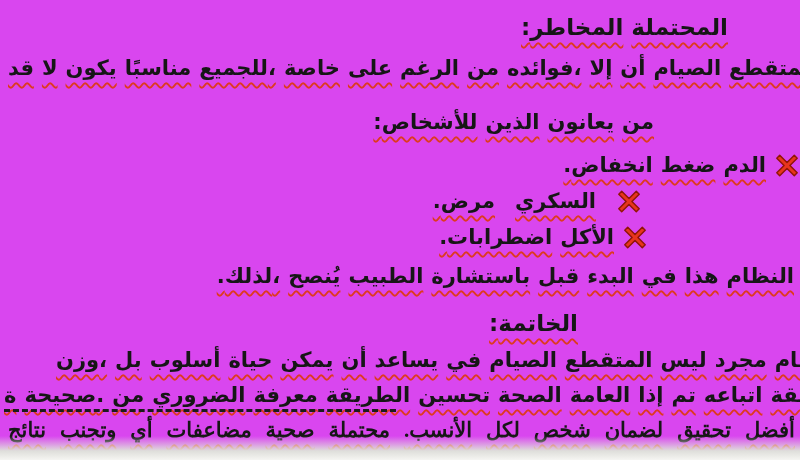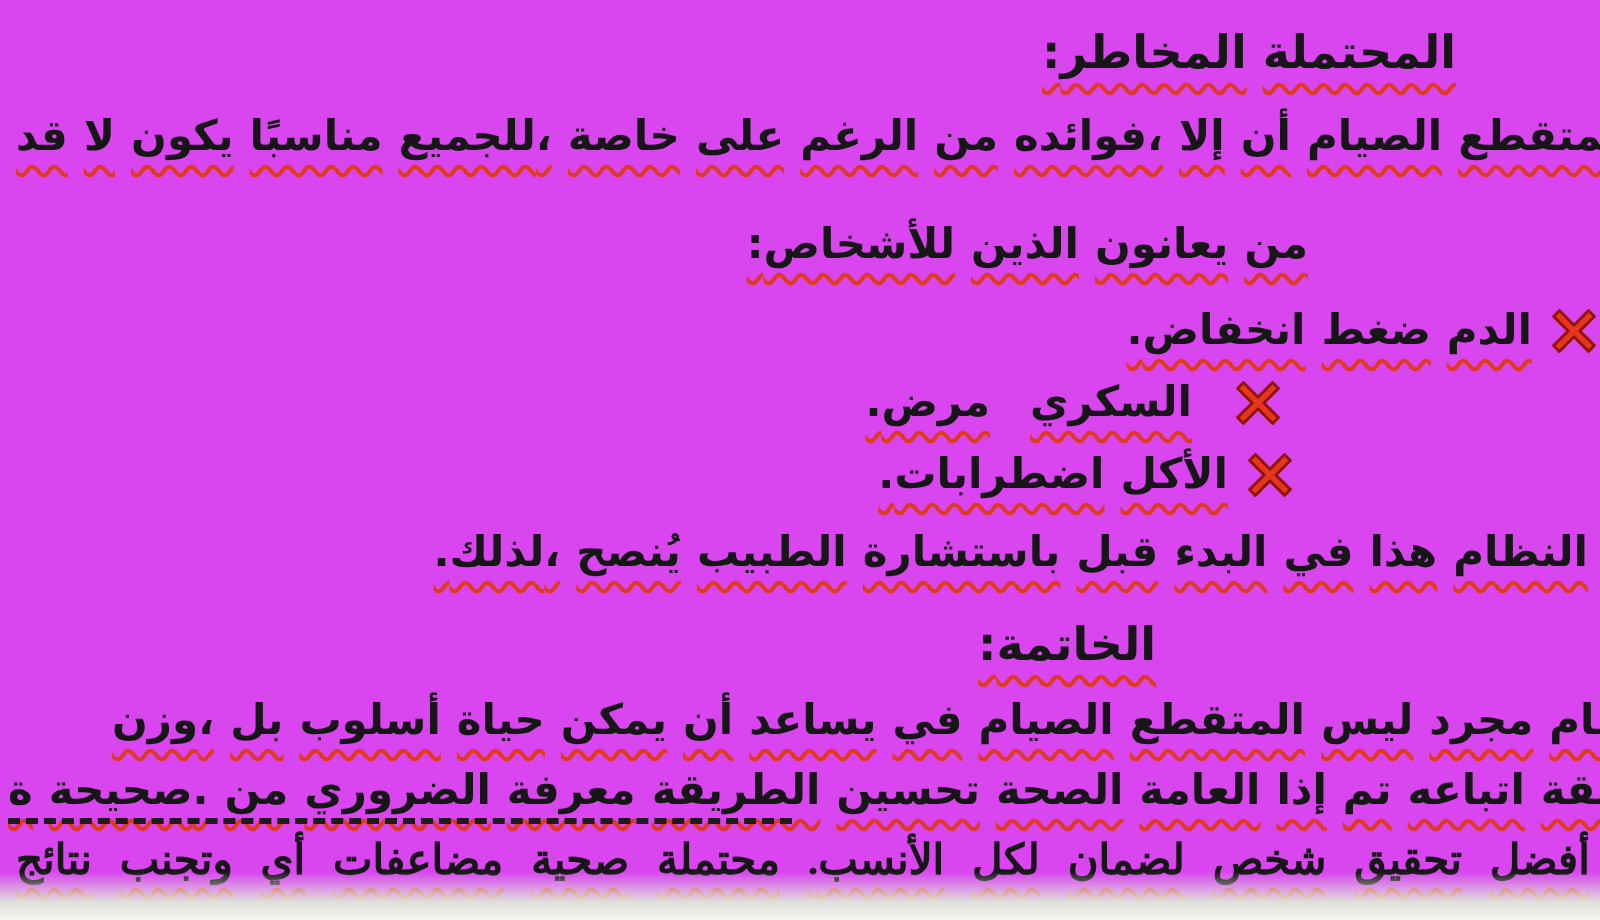--- a/index.html
+++ b/index.html
@@ -161,19 +161,19 @@
     </div>
     <div class="line" data-name="conclusion-line-3">
       <span class="w" dir="ltr" data-name="word">نتائج</span>
       <span class="w" dir="ltr" data-name="word">وتجنب</span>
       <span class="w" dir="ltr" data-name="word">أي</span>
       <span class="w" dir="ltr" data-name="word">مضاعفات</span>
       <span class="w" dir="ltr" data-name="word">صحية</span>
       <span class="w" dir="ltr" data-name="word">محتملة</span>
       <span class="w" dir="ltr" data-name="word">.الأنسب</span>
       <span class="w" dir="ltr" data-name="word">لكل</span>
+      <span class="w" dir="ltr" data-name="word">شخص</span>
       <span class="w" dir="ltr" data-name="word">لضمان</span>
-      <span class="w" dir="ltr" data-name="word">شخص</span>
       <span class="w" dir="ltr" data-name="word">تحقيق</span>
       <span class="w" dir="ltr" data-name="word">أفضل</span>
     </div>
     <div class="bottom-fade" data-name="page-bottom-shadow"></div>
 </div>
 
 </body></html>

